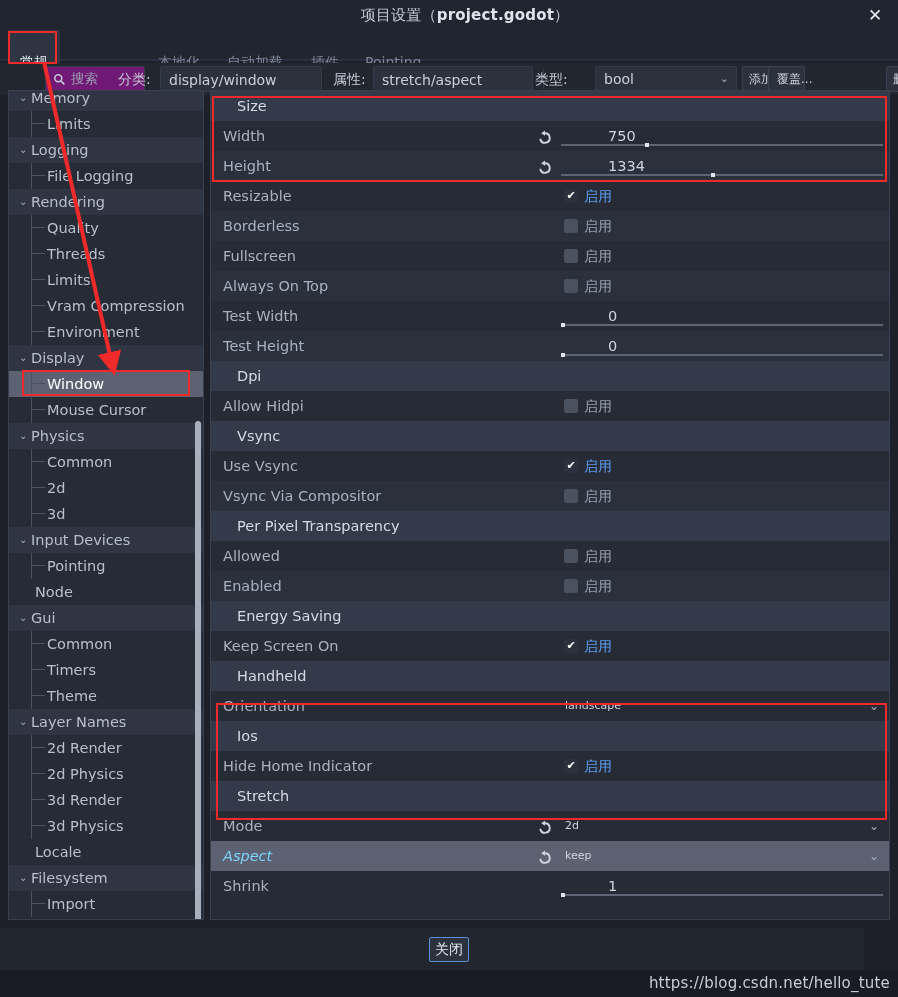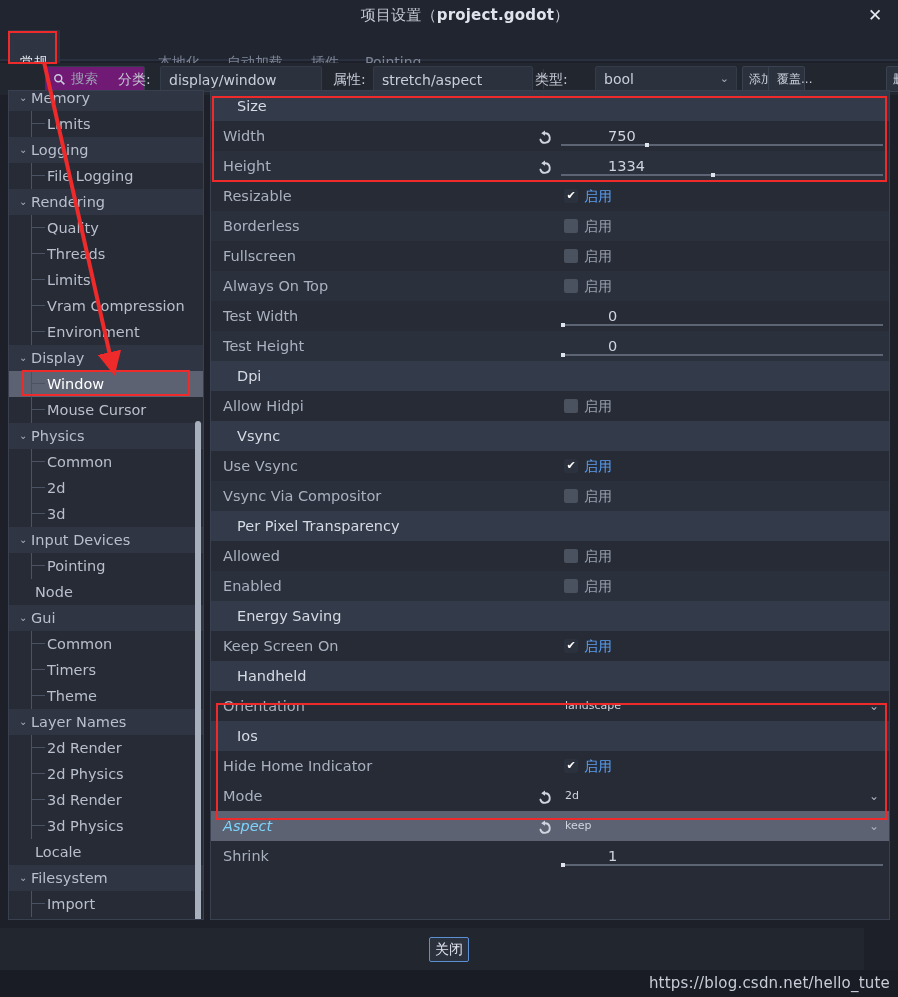--- a/index.html
+++ b/index.html
@@ -568,20 +568,23 @@
           <span class="plabel">Ios</span>
         </div>
         <div class="prow">
           <span class="plabel">Hide Home Indicator</span>
           <div class="valuecell">
             <div class="chk-wrap">
               <div class="chkbox on">✔</div>
               <span class="chk-text on">启用</span>
             </div>
           </div>
+        </div>
+        <div class="prow section">
+          <span class="plabel">Stretch</span>
         </div>
         <div class="prow">
           <span class="plabel">Mode</span>
           <span class="reset"><svg width="18" height="18" viewBox="0 0 18 18">
               <path d="M9 4.2 A4.8 4.8 0 1 1 4.4 10.6" fill="none" stroke="#cfd4df" stroke-width="1.9" stroke-linecap="round"></path>
               <path d="M9 1.6 L9 6.8 L5.2 4.2 z" fill="#cfd4df"></path>
             </svg></span>
           <div class="valuecell">
             <div class="dd">
               <span class="dtext">2d</span>

